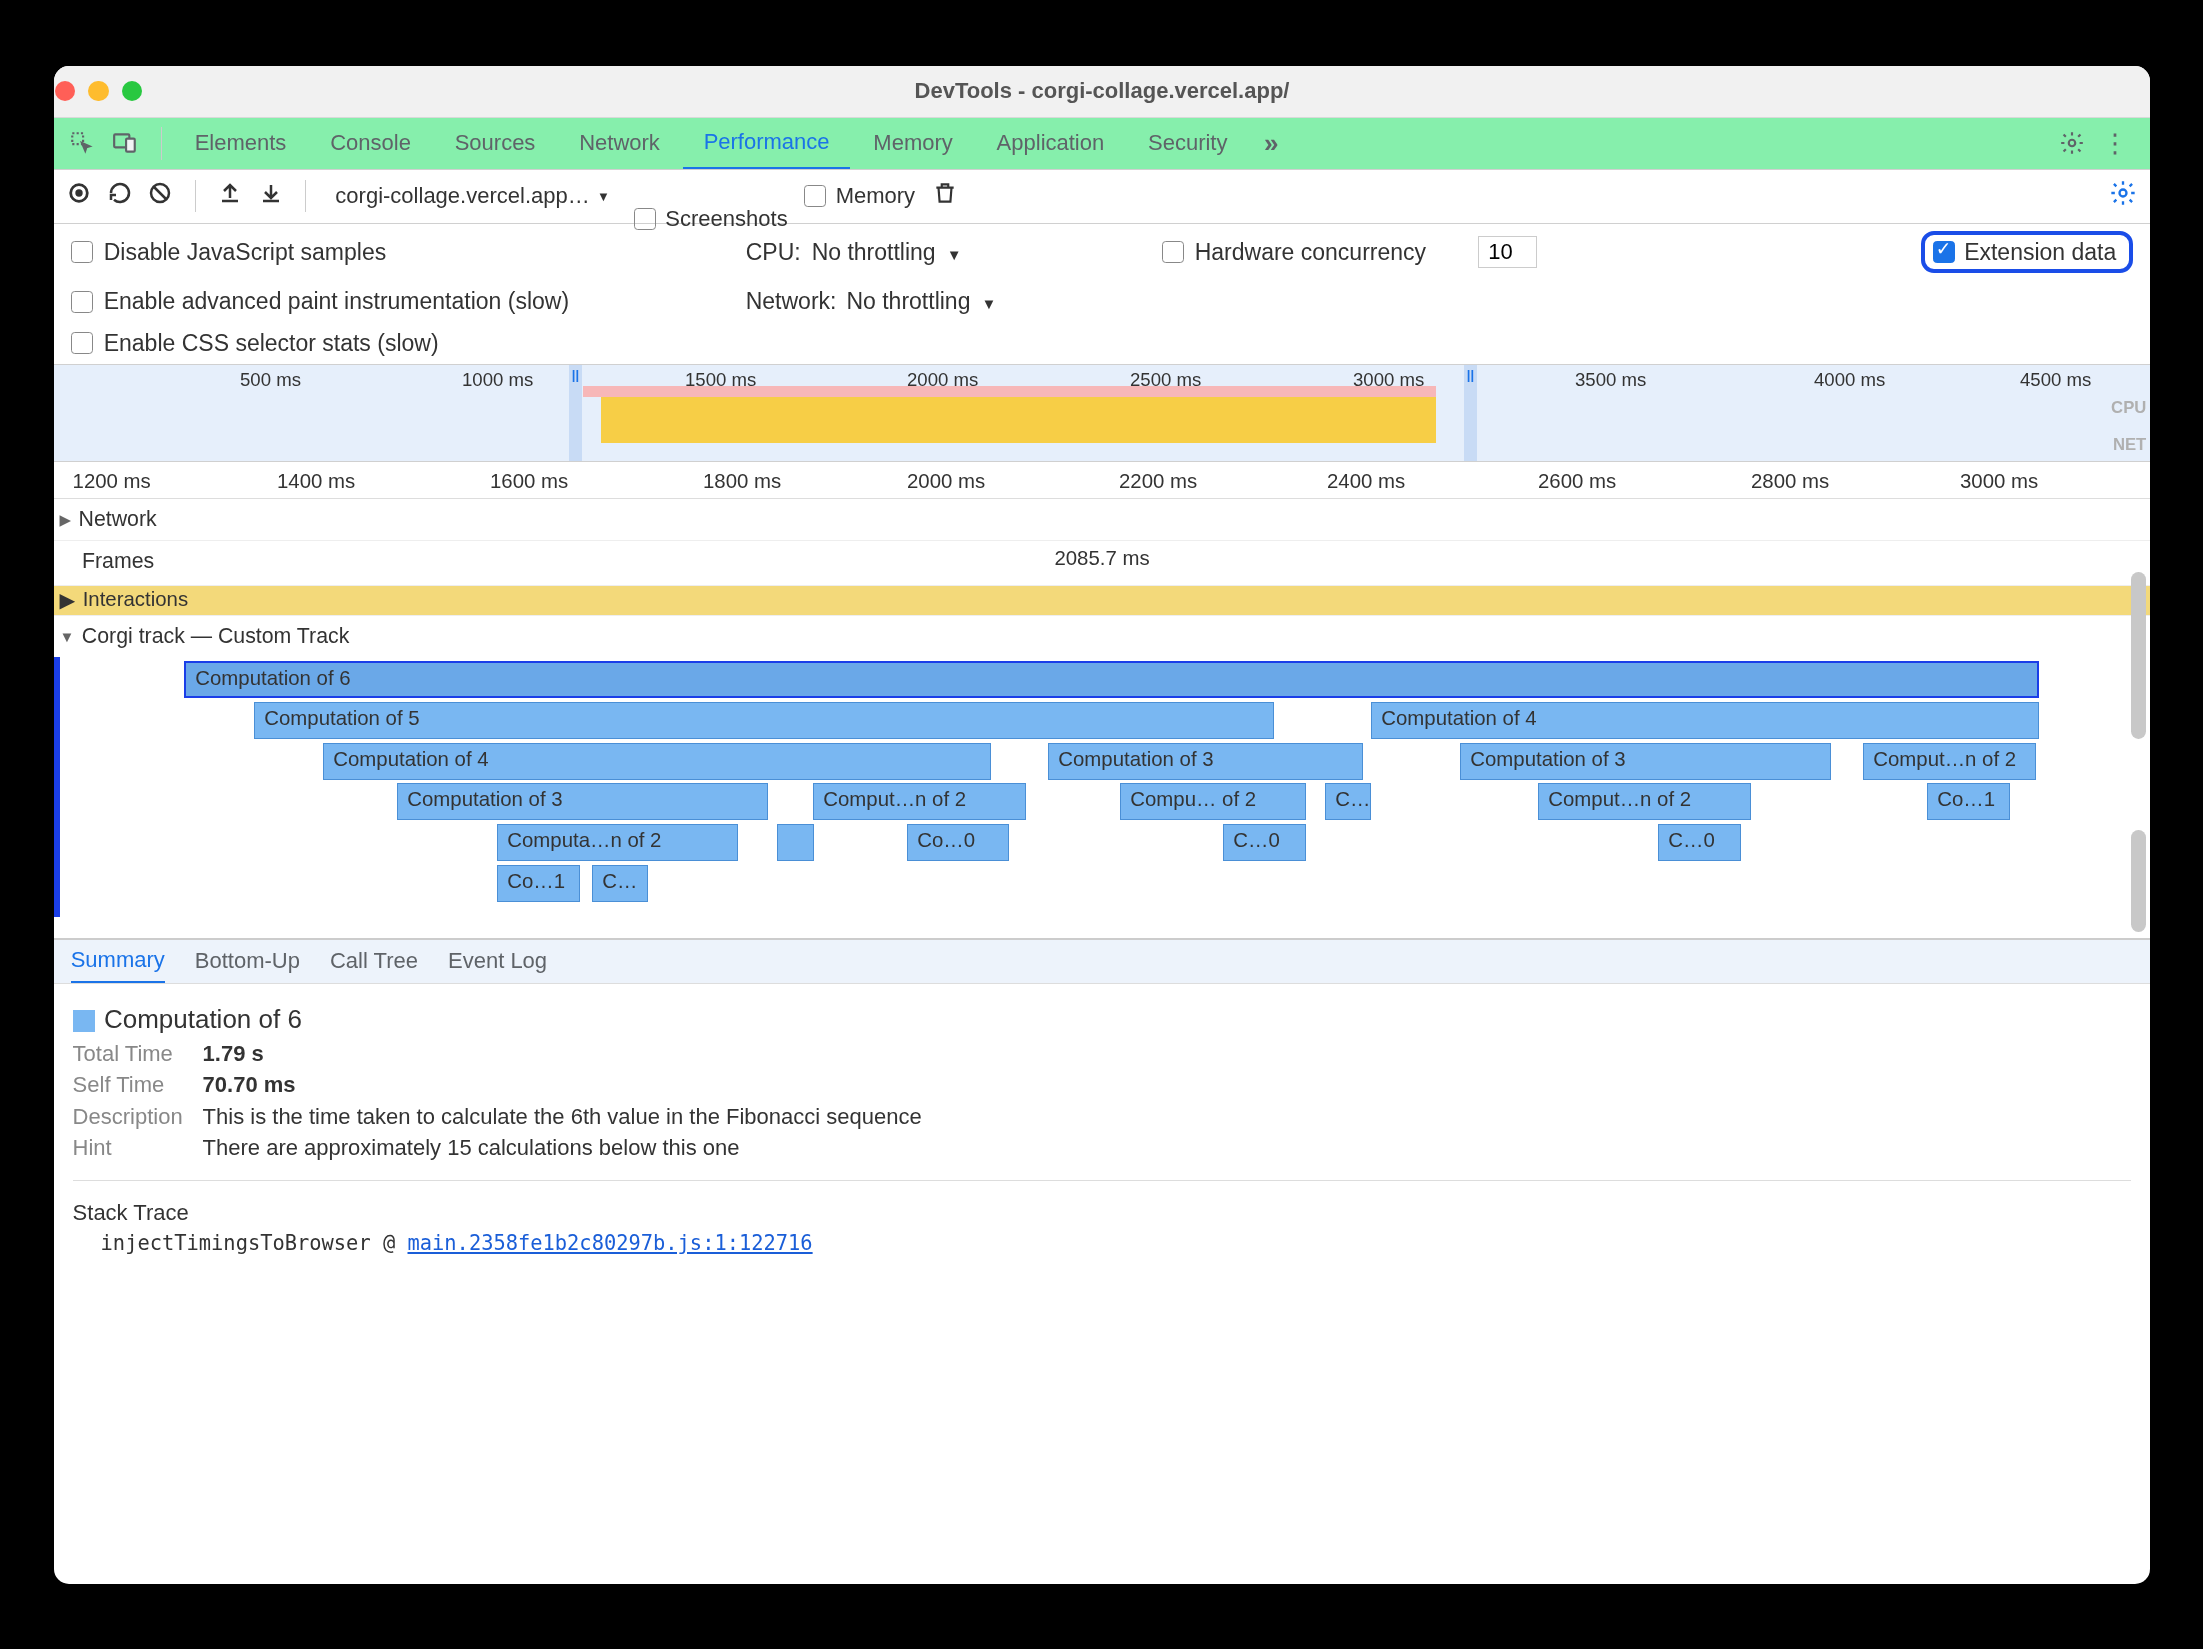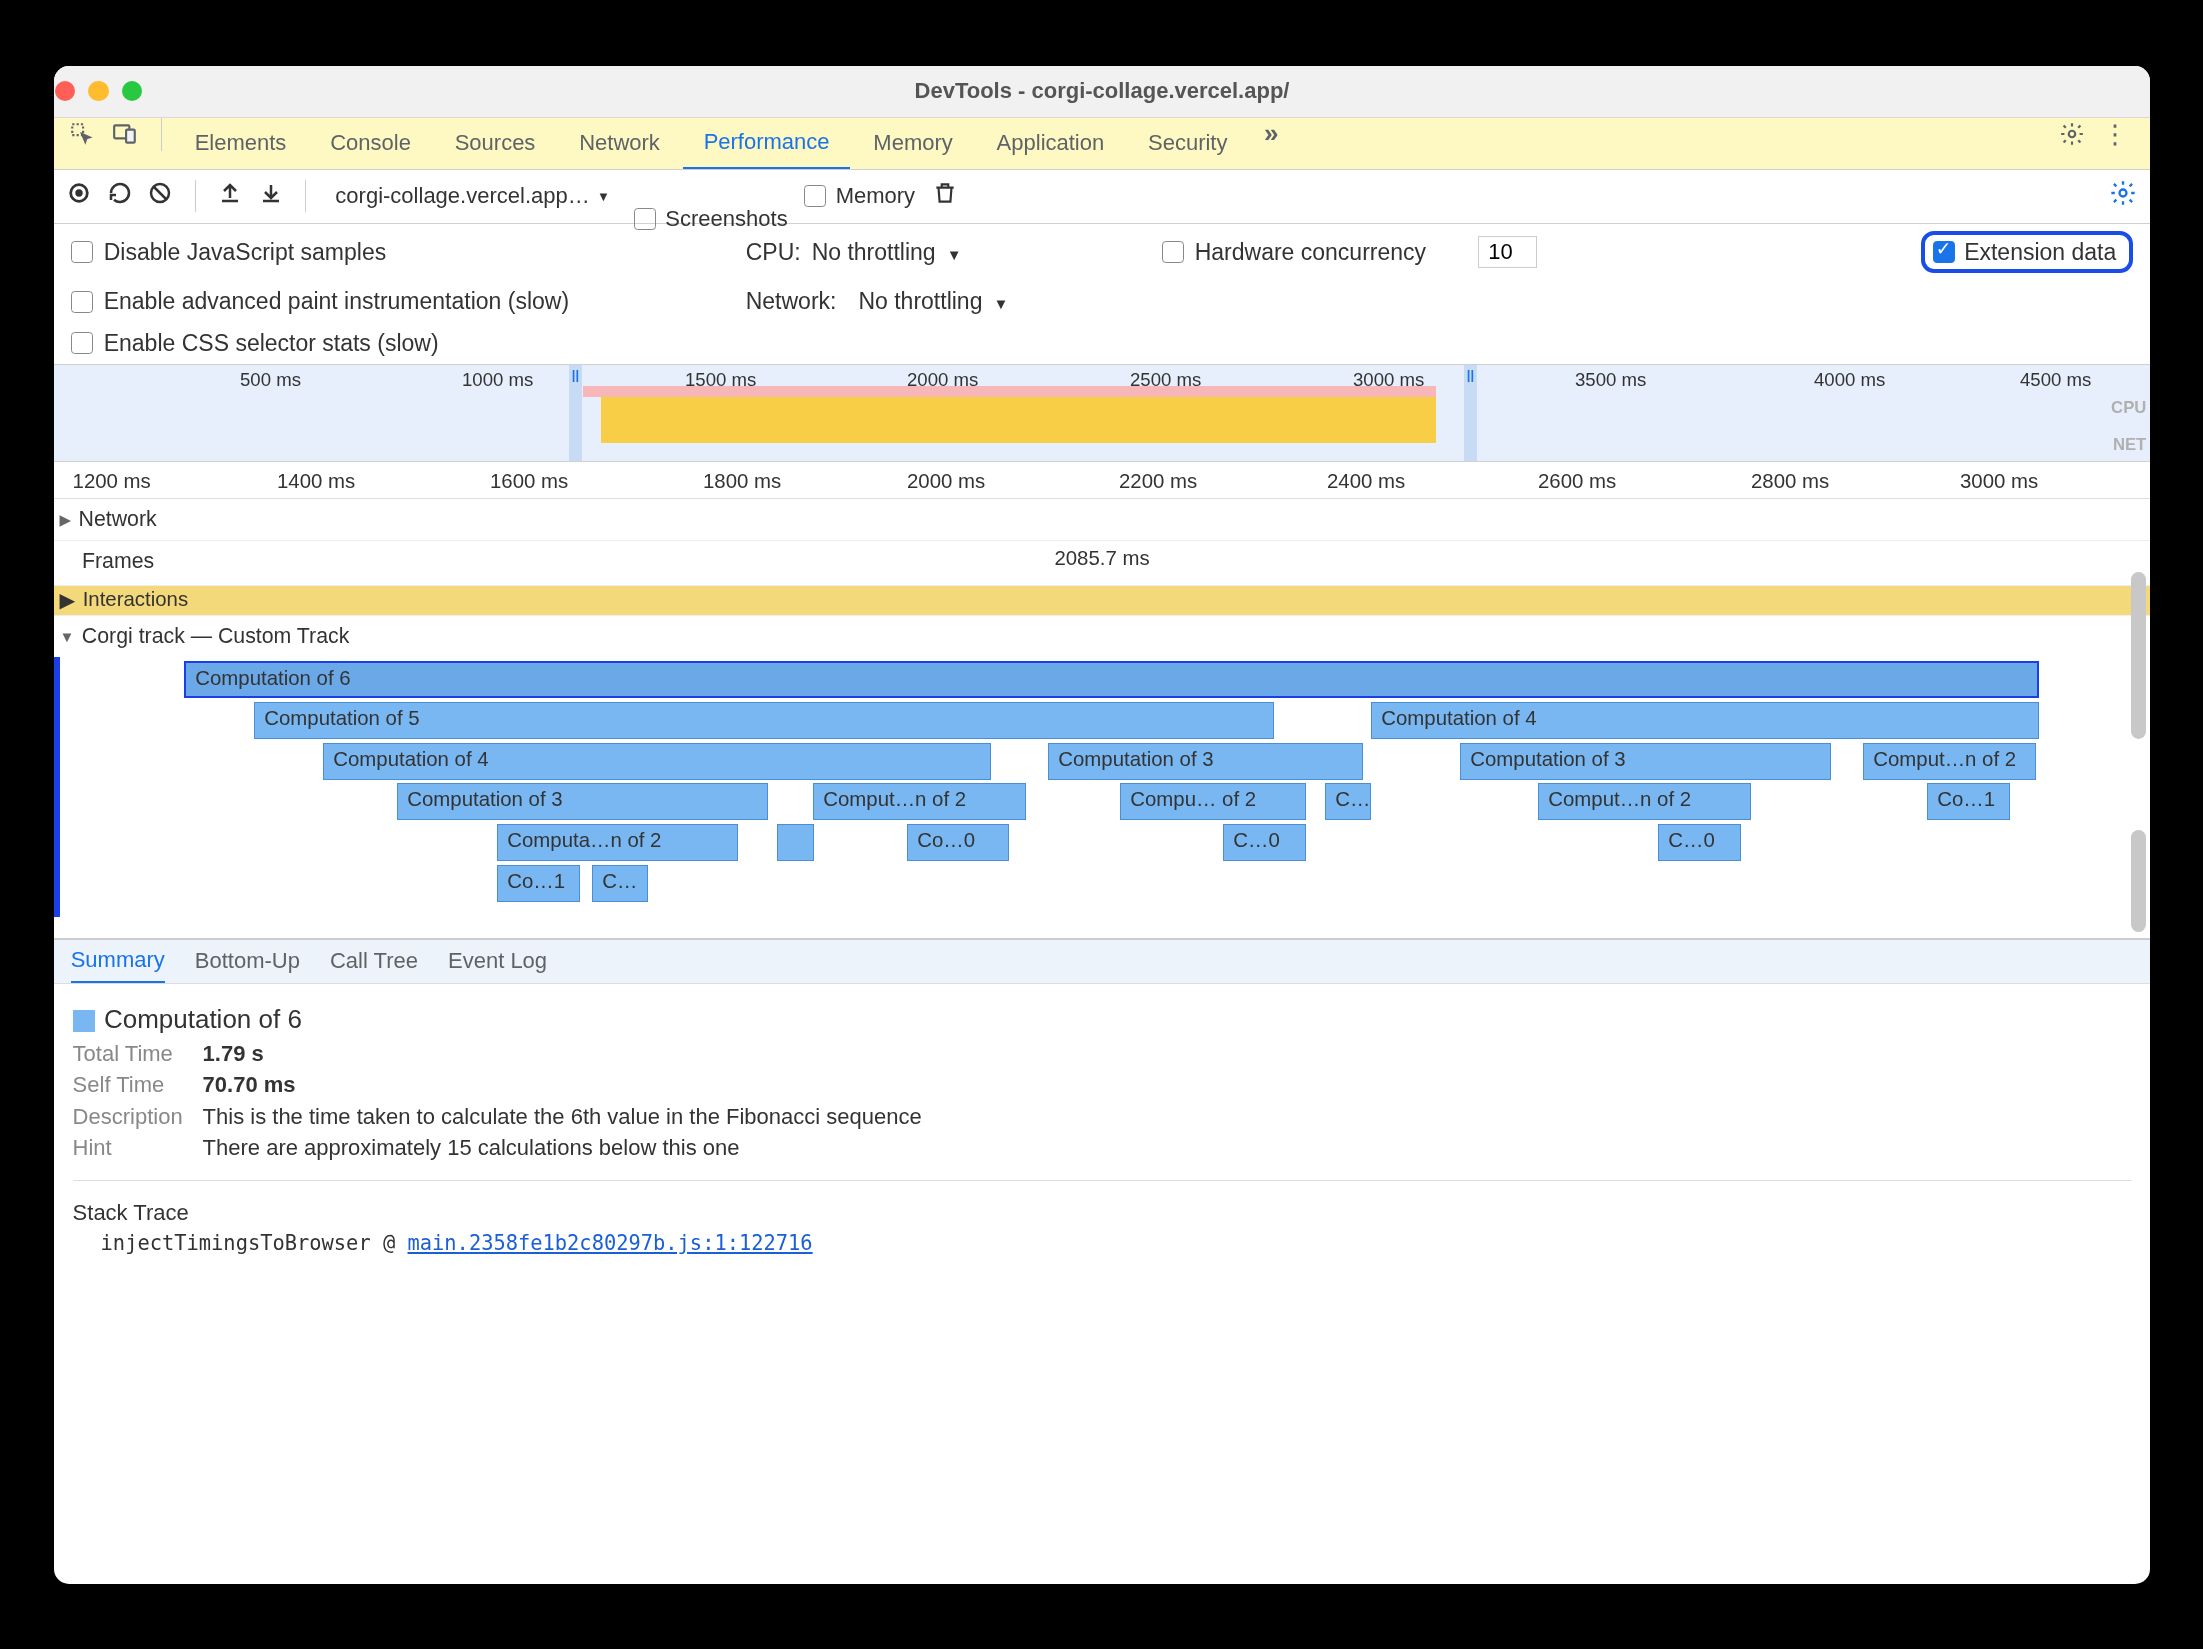--- a/index.html
+++ b/index.html
@@ -3,21 +3,21 @@
 <meta charset="utf-8">
 <style>
 * { box-sizing: border-box; margin: 0; padding: 0; }
 body { background: #000; font-family: -apple-system, "Helvetica Neue", Arial, sans-serif; font-size: 12px; color: #333; width: 2204px; height: 1649px; display: flex; align-items: center; justify-content: center; }
 .window { width: 2096px; height: 1518px; background: #fff; border-radius: 15px; overflow: hidden; display: flex; flex-direction: column; box-shadow: 0 7.4px 37px rgba(0,0,0,.5); position: relative; }
 .titlebar { height: 52px; background: #f1f1f1; border-bottom: 0.9px solid #d9d9d9; display: flex; align-items: center; padding: 0 1px; position:relative;}
 .tl { display:flex; gap:13px; }
 .tl .dot { width: 20.4px; height:20.4px; border-radius:50%; }
 .dot.r { background:#ff5f57; } .dot.y { background:#febc2e;} .dot.g{background:#28c840;}
 .titlebar-title { position:absolute; left:0; right:0; text-align:center; font-size: 22px; font-weight:600; color:#555; }
-.tabs { height:52px; background:#fef9c3; border-bottom:0.9px solid #d0d0d0; display:flex; align-items:flex-start; padding: 0 11px; gap:3px; font-size:22px; color:#5f6368;}
+.tabs { height:52px; background:#86efac; border-bottom:0.9px solid #d0d0d0; display:flex; align-items:center; padding: 0 11px; gap:3px; font-size:22px; color:#5f6368;}
 .tabs .icon{ width:33px; height:33px; display:flex; align-items:center; justify-content:center; border-radius:3.7px; margin-right:7.4px;}
 .tabs .tab { padding: 0 20.4px; height:100%; display:flex; align-items:center; cursor:pointer;}
 .tabs .tab.active { color:#1a73e8; border-bottom:2.8px solid #1a73e8; }
 .tabs .spacer{flex:1;}
 .tabs .more { font-size:26px; font-weight:bold; padding:0 13px;}
 
 .toolbar { height:54px; border-bottom:0.9px solid #d0d0d0; display:flex; align-items:center; padding:0 13px; gap:16.7px; font-size:22px; color:#333;}
 .toolbar .divider{ width:0.9px; height:32px; background:#ccc; margin:0 5.6px;}
 .toolbar .sel{ display:flex; align-items:center; gap:7.4px; background:#fff; padding:1.9px 7.4px; border-radius:3.7px;}
 .toolbar .sel .arrow{ font-size:13px;}
@@ -176,21 +176,21 @@
     <div class="highlight-ext">
       <span class="chk checked"></span>
         <span>Extension data</span>
     </div>
   </div>
   <div class="settings-row">
     <div style="display:flex;align-items:center;gap:11px;width:649px;">
         <span class="chk"></span>
         <span>Enable advanced paint instrumentation (slow)</span>
       </div>
-    <div style="display:flex;align-items:center;gap:22px;">
+    <div style="display:flex;align-items:center;gap:10px;">
       <span>Network:</span>
       <span><span>No throttling</span><span class="arrow">▼</span></span>
     </div>
   </div>
   <div class="settings-row">
     <div style="display:flex;align-items:center;gap:11px;">
         <span class="chk"></span>
         <span>Enable CSS selector stats (slow)</span>
       </div>
   </div>

